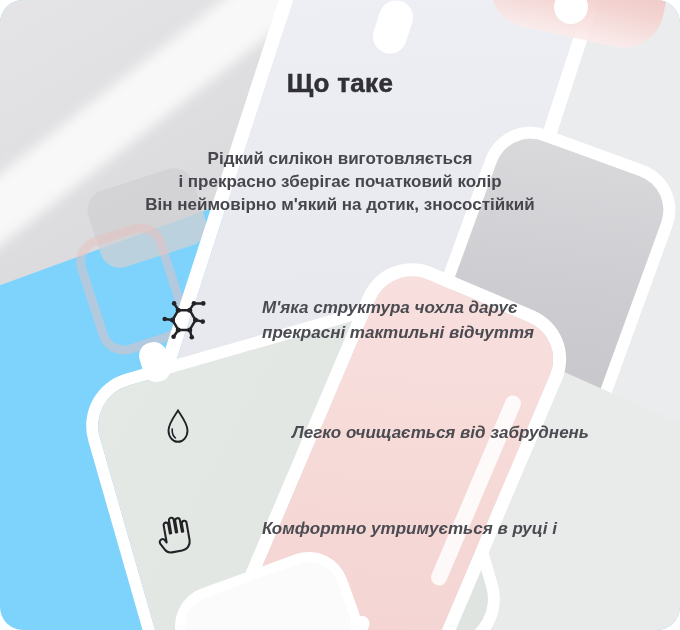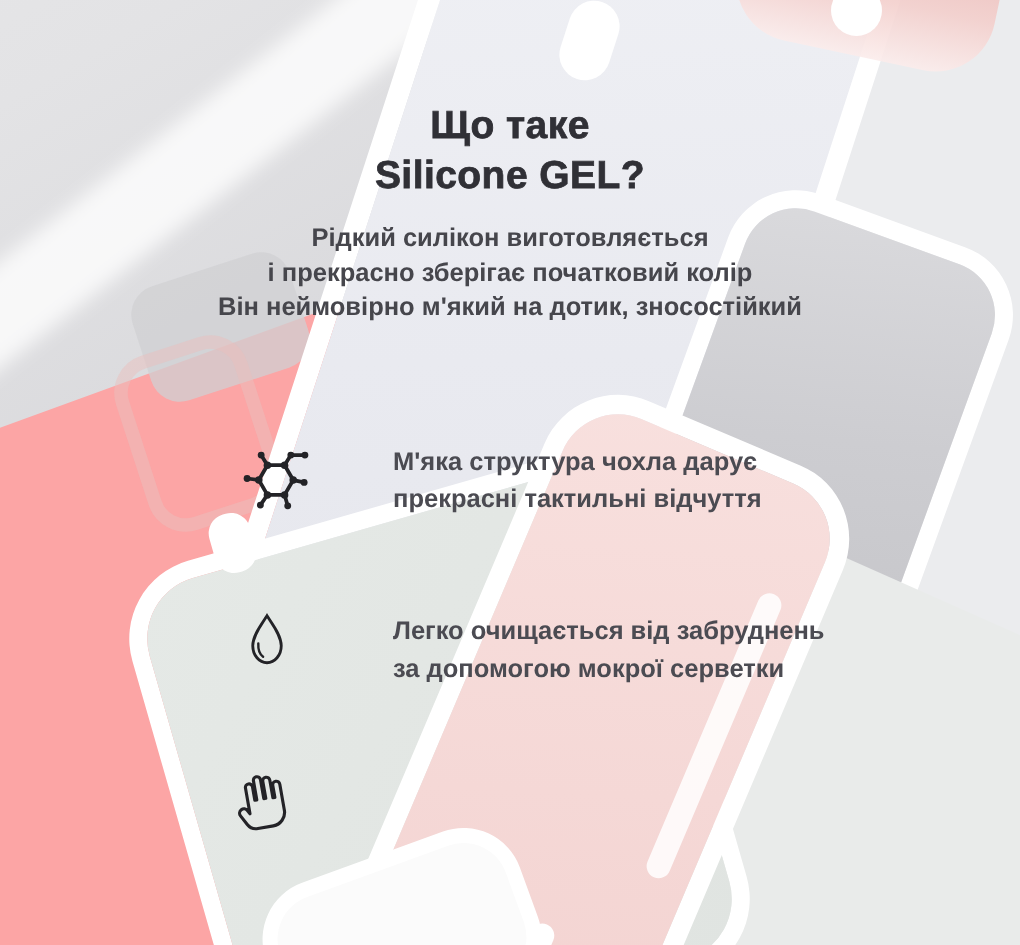--- a/index.html
+++ b/index.html
@@ -1,18 +1,19 @@
 <!DOCTYPE html>
 <html><head>
 <meta charset="utf-8">
 <style>
   html,body{margin:0;padding:0;background:#ffffff;}
   .canvas{
-    position:relative;width:680px;height:630px;overflow:hidden;background:#fca5a5;
+    position:relative;width:680px;height:630px;overflow:hidden;background:#7dd3fc;
     font-family:"Liberation Sans","DejaVu Sans",sans-serif;
+    border-radius:23px;
   }
   
   .bg{position:absolute;inset:0;}
   .shape{position:absolute;}
   .case-topleft{
     left:-200px;top:-260px;width:560px;height:500px;border-radius:60px;
     transform:rotate(-20deg);
     background:linear-gradient(170deg,#eaeaec 0%,#e3e3e5 55%,#d9d9dc 100%);
   }
   .streak-topleft{
@@ -90,30 +91,30 @@
     position:absolute;top:50px;left:0;width:100%;text-align:center;
     font-size:26px;line-height:33px;font-weight:700;color:#303036;
     letter-spacing:0.3px;-webkit-text-stroke:0.5px #303036;
   }
   .title span{display:block;}
   .intro{
     position:absolute;top:147px;left:0;width:100%;text-align:center;
     font-size:17px;line-height:23px;font-weight:600;color:#46464c;
   }
   .intro span{display:block;}
-  .feature{position:absolute;left:0;width:680px;height:62px;}
+  .feature{position:absolute;left:0;width:680px;height:62px;font-style:italic;}
   .feature-icon{position:absolute;display:flex;align-items:center;justify-content:center;}
   .feature-icon svg{display:block;}
   .feature-text{
     position:absolute;left:262px;font-size:17px;line-height:25px;
     font-weight:600;color:#4b4b52;
   }
   .feature-text span{display:block;}
   .f1{top:293px;} .f1 .feature-icon{left:159px;top:1px;} .f1 .feature-text{top:2px;}
-  .f2{top:400px;} .f2 .feature-icon{left:163px;top:7px;} .f2 .feature-text{top:8px;}
+  .f2{top:400px;} .f2 .feature-icon{left:163px;top:7px;} .f2 .feature-text{top:20px;margin-left:30px;}
   .f3{top:510px;} .f3 .feature-icon{left:156px;top:2px;} .f3 .feature-text{top:6px;}
   .hand-rotate{transform:rotate(-10deg);}
 </style>
 </head>
 <body>
 
 <div class="canvas">
 
   <div class="bg">
     <div class="shape case-topleft"></div>
@@ -132,21 +133,20 @@
     <div class="shape case-bottom-pink"></div>
     <div class="shape pink-inner-band"></div>
     <div class="shape case-bottom-white"></div>
     <div class="shape pill-bottom"></div>
   </div>
 
   <div class="content">
 
     <h1 class="title">
       <span>Що таке</span>
-      <span>Silicone GEL?</span>
     </h1>
 
     <div class="intro">
       <span>Рідкий силікон виготовляється</span>
       <span>і прекрасно зберігає початковий колір</span>
       <span>Він неймовірно м'який на дотик, зносостійкий</span>
     </div>
 
     <div class="feature f1">
       <div class="feature-icon">
@@ -188,28 +188,28 @@
       <div class="feature-icon">
         <svg width="30" height="40" viewBox="0 0 30 40">
           <g stroke="#232327" fill="none" stroke-linecap="round">
             <path stroke-width="1.9" d="M15 3.5 C11.5 9 5.5 16.5 5.5 23.5 C5.5 29.8 9.8 34.8 15 34.8 C20.2 34.8 24.5 29.8 24.5 23.5 C24.5 16.5 18.5 9 15 3.5 Z"></path>
             <path stroke-width="1.6" d="M9.2 22 C9 26.2 10.4 29.4 12.4 30.8"></path>
           </g>
         </svg>
       </div>
       <div class="feature-text">
         <span>Легко очищається від забруднень</span>
-        <span>за допомогою мокрої серветки</span>
       </div>
     </div>
 
     <div class="feature f3">
       <div class="feature-icon hand-rotate">
         <svg width="38" height="44" viewBox="0 0 40 44">
           <path fill="none" stroke="#232327" stroke-width="2.2" stroke-linecap="round" stroke-linejoin="round" d="M13.5 40.5 C10.5 40.5 8 39 6.6 36.4 L3 29.6 C2.2 28.1 2.8 26.2 4.3 25.4 C5.8 24.6 7.6 25.2 8.4 26.7 L9.8 29.3 L9.8 11 C9.8 9.6 10.9 8.5 12.3 8.5 C13.7 8.5 14.8 9.6 14.8 11 L14.8 20.5 L16.2 20.5 L16.2 7 C16.2 5.6 17.3 4.5 18.7 4.5 C20.1 4.5 21.2 5.6 21.2 7 L21.2 20.5 L22.6 20.5 L22.6 8.5 C22.6 7.1 23.7 6 25.1 6 C26.5 6 27.6 7.1 27.6 8.5 L27.6 21 L29 21 L29 12.5 C29 11.1 30.1 10 31.5 10 C32.9 10 34 11.1 34 12.5 L34 31 C34 36.2 29.7 40.5 24.5 40.5 Z"></path>
         </svg>
       </div>
       <div class="feature-text">
+        <span>Комфортно утримується в руці і</span>
       </div>
     </div>
 
   </div>
 </div>
 
 </body></html>

